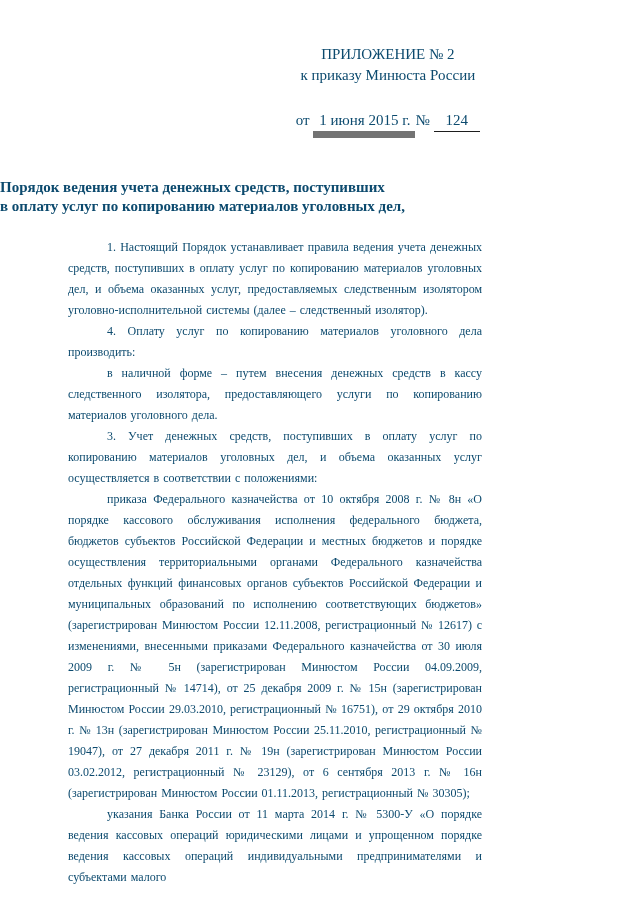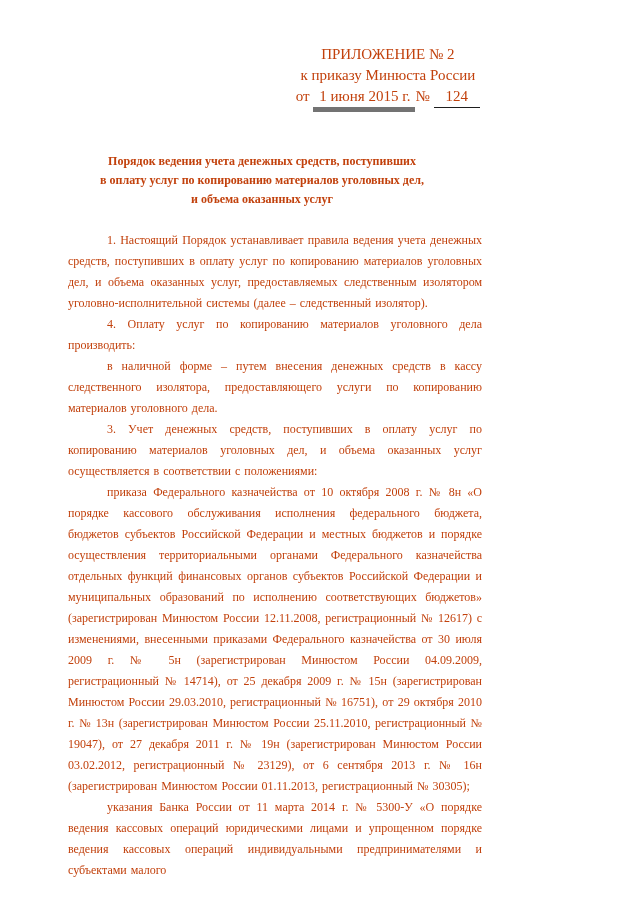--- a/index.html
+++ b/index.html
@@ -7,49 +7,50 @@
     padding: 0;
     background: #ffffff;
   }
   .page {
     position: relative;
     width: 524px;
     height: 905px;
     background: #ffffff;
     overflow: hidden;
     font-family: "Liberation Serif", "DejaVu Serif", serif;
-    color: #c2410c;
+    color: #0c4a6e;
     -webkit-font-smoothing: antialiased;
   }
   
   .doc-header {
     margin: 44px 44px 0 auto;
     width: fit-content;
     text-align: center;
     font-size: 15px;
     line-height: 21px;
     white-space: nowrap;
   }
   .doc-header .u-date {
     display: inline-block;
-    border-bottom: 5px solid #737373;
+    border-bottom: 7px solid #737373;
     padding: 0 5px 0 6px;
+    margin-top: 24px;
   }
   .doc-header .u-num {
     display: inline-block;
     border-bottom: 1px solid #1e1e1e;
     padding: 0 12px;
     text-align: right;
   }
   
   .doc-title {
     margin-top: 40px;
-    text-align: center;
+    text-align: left;
     font-weight: bold;
-    font-size: 12px;
+    font-size: 15px;
     line-height: 19px;
   }
   
   .doc-body {
     margin: 21px 42px 0 68px;
     text-align: justify;
     font-size: 12px;
     line-height: 21px;
     word-spacing: 1px;
   }
@@ -66,21 +67,20 @@
 
   <div class="doc-header">
     <div>ПРИЛОЖЕНИЕ № 2</div>
     <div>к приказу Минюста России</div>
     <div><span>от</span>&nbsp;<span class="u-date">1 июня 2015 г.</span><span>№</span>&nbsp;<span class="u-num">124</span></div>
   </div>
 
   <div class="doc-title">
     <div>Порядок ведения учета денежных средств, поступивших</div>
     <div>в оплату услуг по копированию материалов уголовных дел,</div>
-    <div>и объема оказанных услуг</div>
   </div>
 
   <div class="doc-body">
     <p>1. Настоящий Порядок устанавливает правила ведения учета денежных средств, поступивших в оплату услуг по копированию материалов уголовных дел, и объема оказанных услуг, предоставляемых следственным изолятором уголовно-исполнительной системы (далее – следственный изолятор).</p>
     <p>4. Оплату услуг по копированию материалов уголовного дела производить:</p>
     <p>в наличной форме – путем внесения денежных средств в кассу следственного изолятора, предоставляющего услуги по копированию материалов уголовного дела.</p>
     <p>3. Учет денежных средств, поступивших в оплату услуг по копированию материалов уголовных дел, и объема оказанных услуг осуществляется в соответствии с положениями:</p>
     <p>приказа Федерального казначейства от 10 октября 2008 г. № 8н «О порядке кассового обслуживания исполнения федерального бюджета, бюджетов субъектов Российской Федерации и местных бюджетов и порядке осуществления территориальными органами Федерального казначейства отдельных функций финансовых органов субъектов Российской Федерации и муниципальных образований по исполнению соответствующих бюджетов» (зарегистрирован Минюстом России 12.11.2008, регистрационный № 12617) с изменениями, внесенными приказами Федерального казначейства от 30 июля 2009 г. № 5н (зарегистрирован Минюстом России 04.09.2009, регистрационный № 14714), от 25 декабря 2009 г. № 15н (зарегистрирован Минюстом России 29.03.2010, регистрационный № 16751), от 29 октября 2010 г. № 13н (зарегистрирован Минюстом России 25.11.2010, регистрационный № 19047), от 27 декабря 2011 г. № 19н (зарегистрирован Минюстом России 03.02.2012, регистрационный № 23129), от 6 сентября 2013 г. № 16н (зарегистрирован Минюстом России 01.11.2013, регистрационный № 30305);</p>
     <p>указания Банка России от 11 марта 2014 г. № 5300-У «О порядке ведения кассовых операций юридическими лицами и упрощенном порядке ведения кассовых операций индивидуальными предпринимателями и субъектами малого</p>
   </div>

